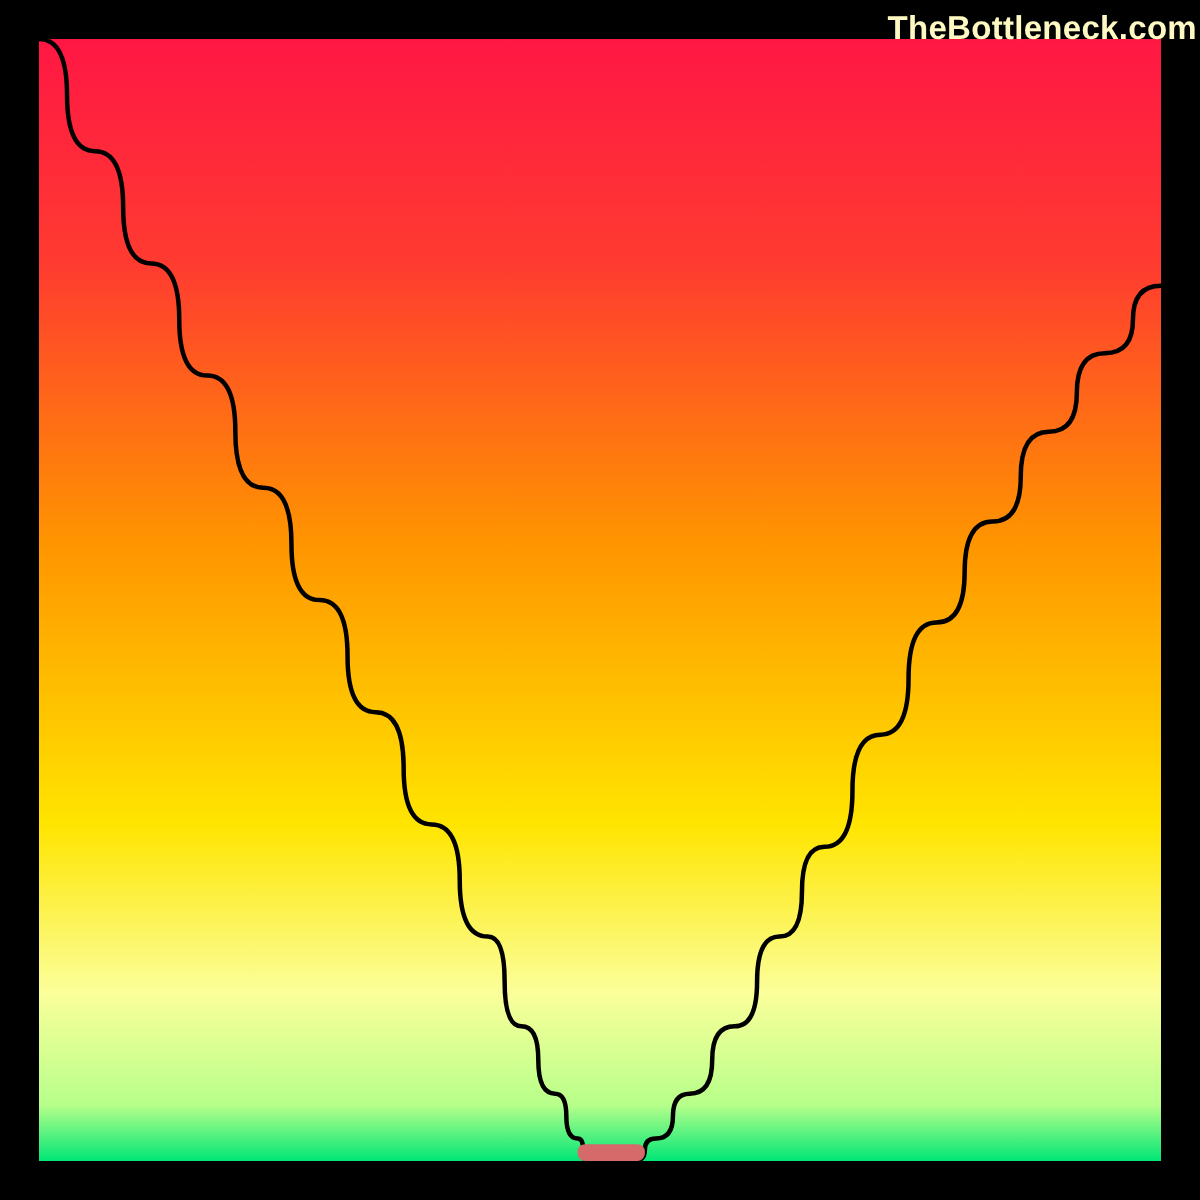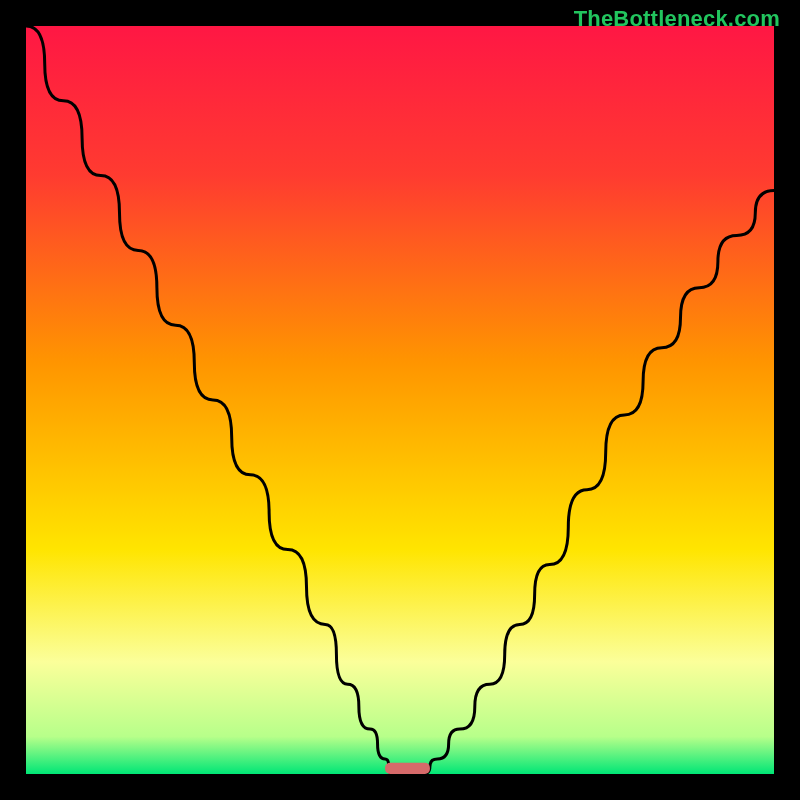--- a/index.html
+++ b/index.html
@@ -19,22 +19,22 @@
     height: 748px;
     overflow: hidden;
   }
   .gradient {
     position: absolute;
     inset: 0;
   }
   .watermark {
     position: absolute;
     top: 6px;
-    right: 20px;
-    color: #22c55e;
+    right: 2px;
+    color: #fef9c3;
     font-size: 22px;
     font-weight: 600;
     letter-spacing: 0.2px;
   }
   svg { display: block; }
   .curve { stroke: #000; stroke-width: 3; fill: none; }
   .marker { fill: #d66a6a; stroke: none; }
 </style>
 </head>
 <body>

